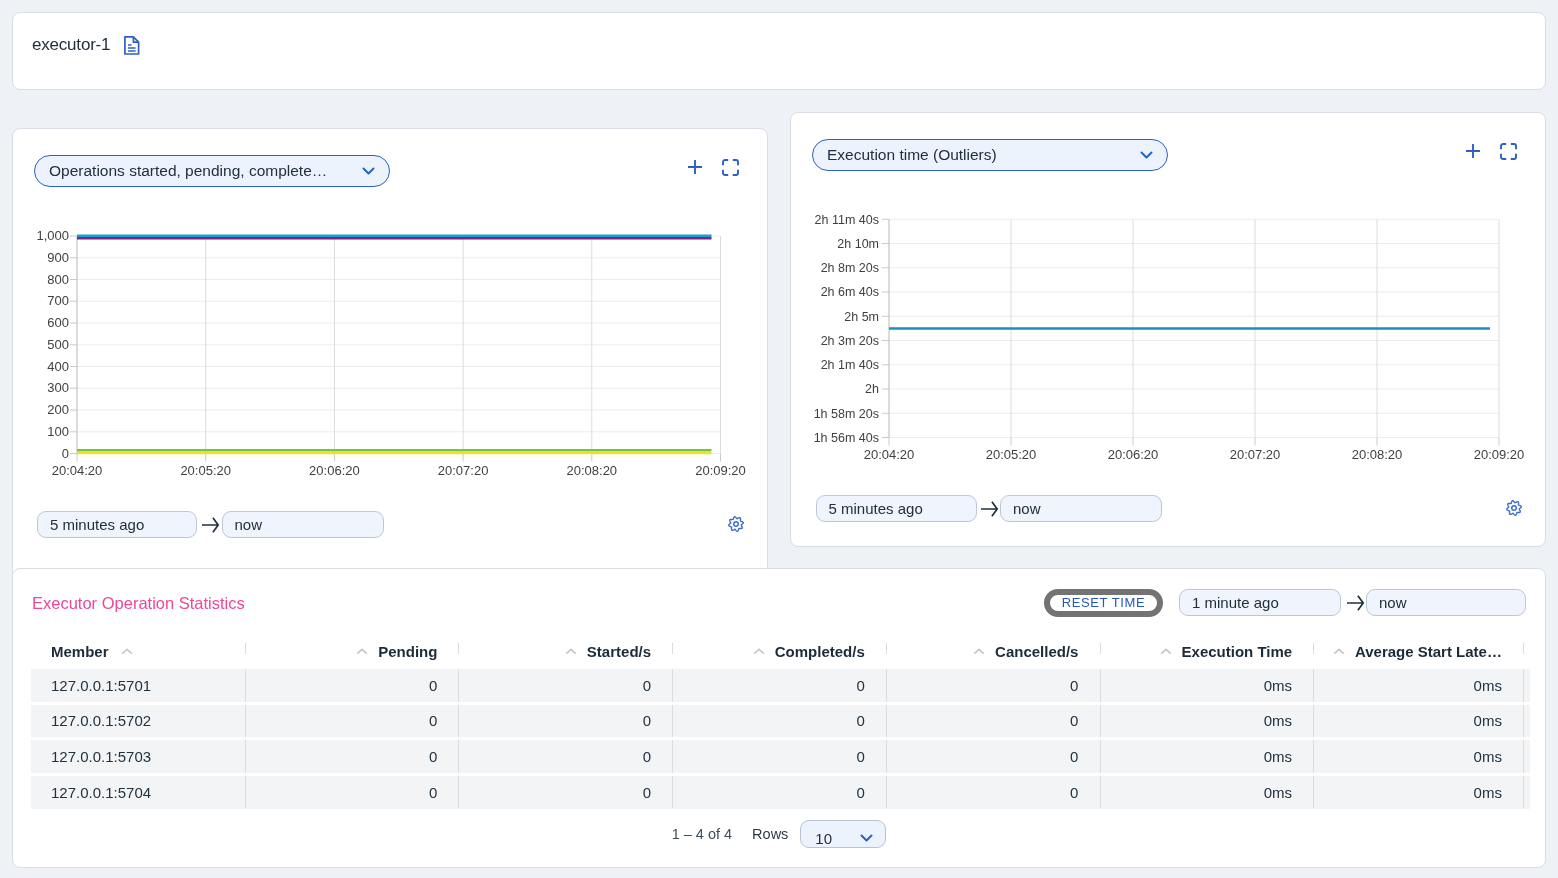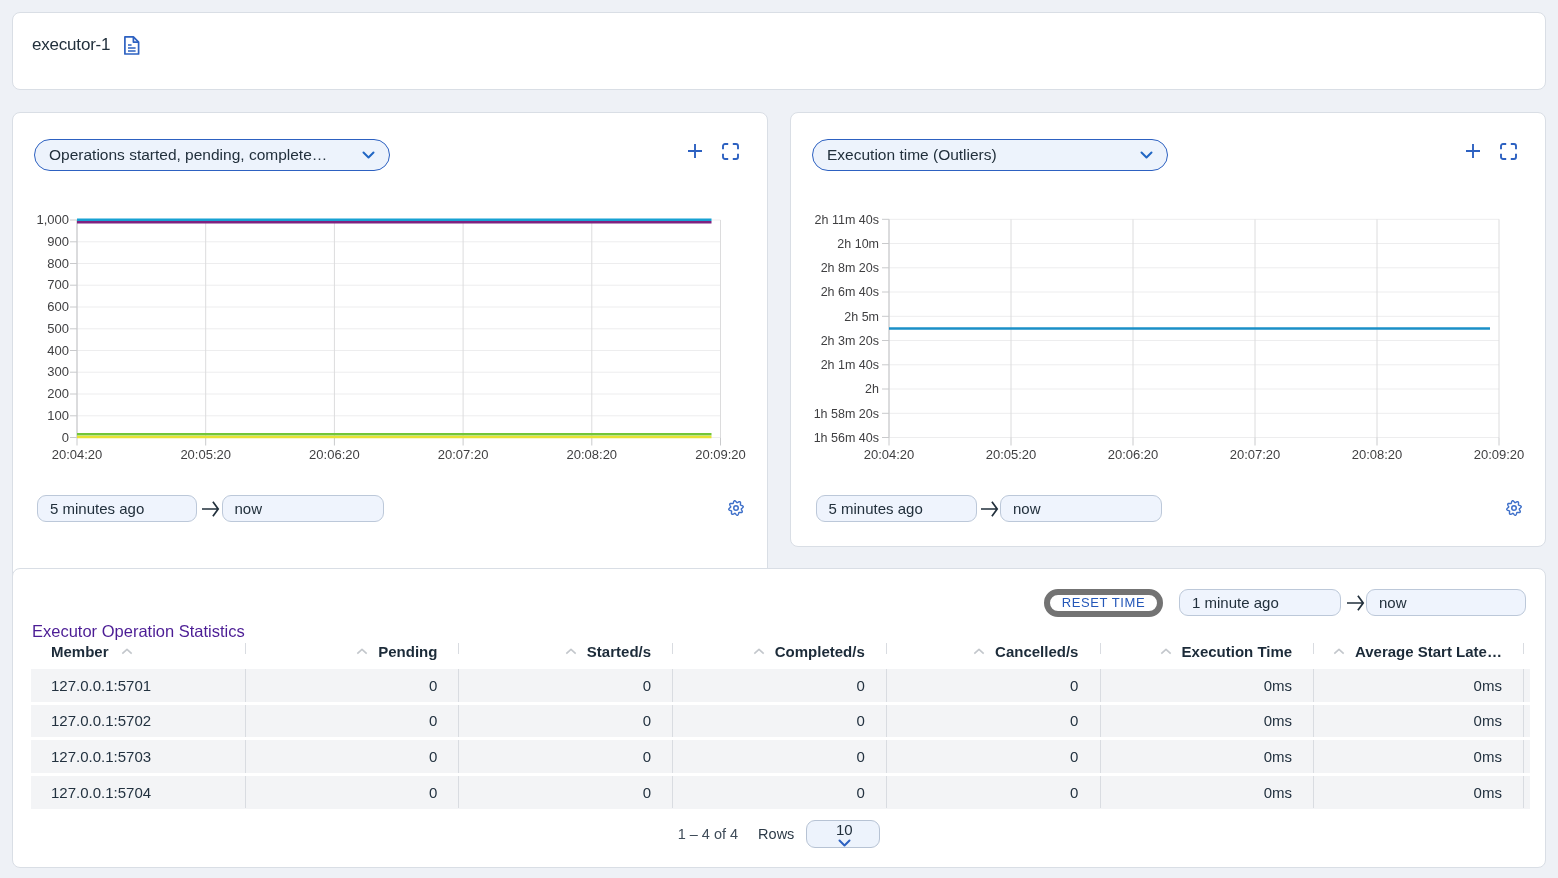--- a/index.html
+++ b/index.html
@@ -30,21 +30,21 @@
     <span style="font-size:17px; color:#22303c; letter-spacing:-0.2px;">executor-1</span>
     <span style="width:13px"></span>
       <svg width="18" height="19" viewBox="0 0 18 19" fill="none">
 <path d="M1.9 0.9 H10.4 L15.6 6.1 V18 H1.9 Z" stroke="#2d61c1" stroke-width="1.7" stroke-linejoin="round"></path>
 <path d="M10.4 0.9 V6.1 H15.6" stroke="#2d61c1" stroke-width="1.7" stroke-linejoin="round"></path>
 <path d="M5 9 H8.6 M5 12 H12.6 M5 15 H12.6" stroke="#2d61c1" stroke-width="1.7"></path>
 </svg>
   </div>
 </div>
 
-<div class="card" style="left:12px; top:112px; width:756px; height:481px;">
+<div class="card" style="left:12px; top:128px; width:756px; height:481px;">
   <div class="pill" style="left:21px; top:26px; width:356px;">
     <span class="tx">Operations started, pending, complete…</span>
       <svg width="13" height="8" viewBox="0 0 13 8" fill="none">
 <path d="M1.5 1.5 L6.5 6.5 L11.5 1.5" stroke="#2166c4" stroke-width="2" stroke-linecap="round" stroke-linejoin="round"></path>
 </svg>
   </div>
   <div class="iconbtn" style="left:674px; top:30px;"><svg width="16" height="16" viewBox="0 0 16 16" fill="none">
 <path d="M8 1 V15 M1 8 H15" stroke="#2d61c1" stroke-width="1.9"></path>
 </svg></div>
   <div class="iconbtn" style="left:709px; top:30px;"><svg width="17" height="17" viewBox="0 0 17 17" fill="none">
@@ -203,21 +203,21 @@
 <path d="M1 9 H17.2 M11.9 1.8 L17.2 9 L11.9 16.2" stroke="#22303c" stroke-width="1.7"></path>
 </svg></div>
   <div class="inp" style="left:209px; top:382px; width:162px;">now</div>
   <div class="iconbtn" style="left:714px; top:386px;"><svg width="18" height="18" viewBox="0 0 18 18" fill="none">
 <path d="M15.40,9.00 L14.99,9.31 L14.63,9.59 L14.38,9.85 L14.29,10.12 L14.35,10.43 L14.53,10.80 L14.78,11.22 L15.04,11.69 L15.23,12.17 L15.29,12.63 L15.20,13.03 L14.95,13.32 L14.55,13.50 L14.06,13.55 L13.53,13.53 L13.01,13.45 L12.56,13.40 L12.20,13.41 L11.94,13.53 L11.77,13.79 L11.64,14.18 L11.52,14.66 L11.37,15.17 L11.16,15.65 L10.88,16.02 L10.54,16.23 L10.15,16.26 L9.75,16.10 L9.36,15.80 L9.00,15.40 L8.69,14.99 L8.41,14.63 L8.15,14.38 L7.88,14.29 L7.57,14.35 L7.20,14.53 L6.78,14.78 L6.31,15.04 L5.83,15.23 L5.37,15.29 L4.97,15.20 L4.68,14.95 L4.50,14.55 L4.45,14.06 L4.47,13.53 L4.55,13.01 L4.60,12.56 L4.59,12.20 L4.47,11.94 L4.21,11.77 L3.82,11.64 L3.34,11.52 L2.83,11.37 L2.35,11.16 L1.98,10.88 L1.77,10.54 L1.74,10.15 L1.90,9.75 L2.20,9.36 L2.60,9.00 L3.01,8.69 L3.37,8.41 L3.62,8.15 L3.71,7.88 L3.65,7.57 L3.47,7.20 L3.22,6.78 L2.96,6.31 L2.77,5.83 L2.71,5.37 L2.80,4.97 L3.05,4.68 L3.45,4.50 L3.94,4.45 L4.47,4.47 L4.99,4.55 L5.44,4.60 L5.80,4.59 L6.06,4.47 L6.23,4.21 L6.36,3.82 L6.48,3.34 L6.63,2.83 L6.84,2.35 L7.12,1.98 L7.46,1.77 L7.85,1.74 L8.25,1.90 L8.64,2.20 L9.00,2.60 L9.31,3.01 L9.59,3.37 L9.85,3.62 L10.12,3.71 L10.43,3.65 L10.80,3.47 L11.22,3.22 L11.69,2.96 L12.17,2.77 L12.63,2.71 L13.03,2.80 L13.32,3.05 L13.50,3.45 L13.55,3.94 L13.53,4.47 L13.45,4.99 L13.40,5.44 L13.41,5.80 L13.53,6.06 L13.79,6.23 L14.18,6.36 L14.66,6.48 L15.17,6.63 L15.65,6.84 L16.02,7.12 L16.23,7.46 L16.26,7.85 L16.10,8.25 L15.80,8.64 L15.40,9.00 Z" stroke="#3d6fc9" stroke-width="1.4"></path>
 <circle cx="9" cy="9" r="2.25" stroke="#3d6fc9" stroke-width="1.5"></circle>
 </svg></div>
 </div>
 
 <div class="card" style="left:12px; top:568px; width:1534px; height:300px;">
-  <div style="position:absolute; left:19px; top:25px; font-size:16.5px; color:#4c1d95;margin-top:28px;">Executor Operation Statistics</div>
+  <div style="position:absolute; left:19px; top:25px; font-size:16.5px; color:#ec4899;">Executor Operation Statistics</div>
   <div style="position:absolute; left:1031px; top:19.5px; width:119px; height:28px;
        border:6px solid #737373; border-radius:14px; display:flex; align-items:center; justify-content:center;
        font-size:13px; letter-spacing:0.6px; color:#2457b8; font-weight:400;">RESET TIME</div>
   <div class="inp" style="left:1166px; top:20px; width:162px;">1 minute ago</div>
   <div style="position:absolute; left:1333px; top:25px;"><svg width="20" height="18" viewBox="0 0 20 18" fill="none">
 <path d="M1 9 H17.2 M11.9 1.8 L17.2 9 L11.9 16.2" stroke="#22303c" stroke-width="1.7"></path>
 </svg></div>
   <div class="inp" style="left:1353px; top:20px; width:160px;">now</div>
 
   <div style="position:absolute; left:18px; top:71px; width:1492px; height:22px; display:flex;text-align:center;">
@@ -342,21 +342,21 @@
     <div class="vsep" style="left:1510px;top:135.5px;height:32.6px"></div>
     <div class="vsep" style="left:1510px;top:171.0px;height:32.6px"></div>
     <div class="vsep" style="left:1510px;top:206.5px;height:32.6px"></div>
 
   <div style="position:absolute; left:0; top:251px; width:100%; height:28px;
        display:flex; align-items:center; justify-content:center;">
     <span style="font-size:14.5px; color:#3f4c59;">1 – 4 of 4</span>
     <span style="width:20px"></span>
     <span style="font-size:14.5px; color:#2c3a47;">Rows</span>
     <span style="width:12px"></span>
-    <div style="width:74px; height:28px; background:#edf3fc; border:1px solid #b7c3d4; border-radius:9px;
-         display:flex; align-items:center; padding:0 12px 0 14px; font-size:15px; color:#22303c;flex-direction:column;">
+    <div style="width:86px; height:28px; background:#edf3fc; border:1px solid #b7c3d4; border-radius:9px;
+         display:flex; align-items:center; padding:8px 12px 0 14px; font-size:15px; color:#22303c;">
       <span style="flex:1">10</span>
         <svg width="13" height="8" viewBox="0 0 13 8" fill="none">
 <path d="M1.5 1.5 L6.5 6.5 L11.5 1.5" stroke="#2d61c1" stroke-width="2" stroke-linecap="round" stroke-linejoin="round"></path>
 </svg>
     </div>
   </div>
 </div>
 
 </body></html>

